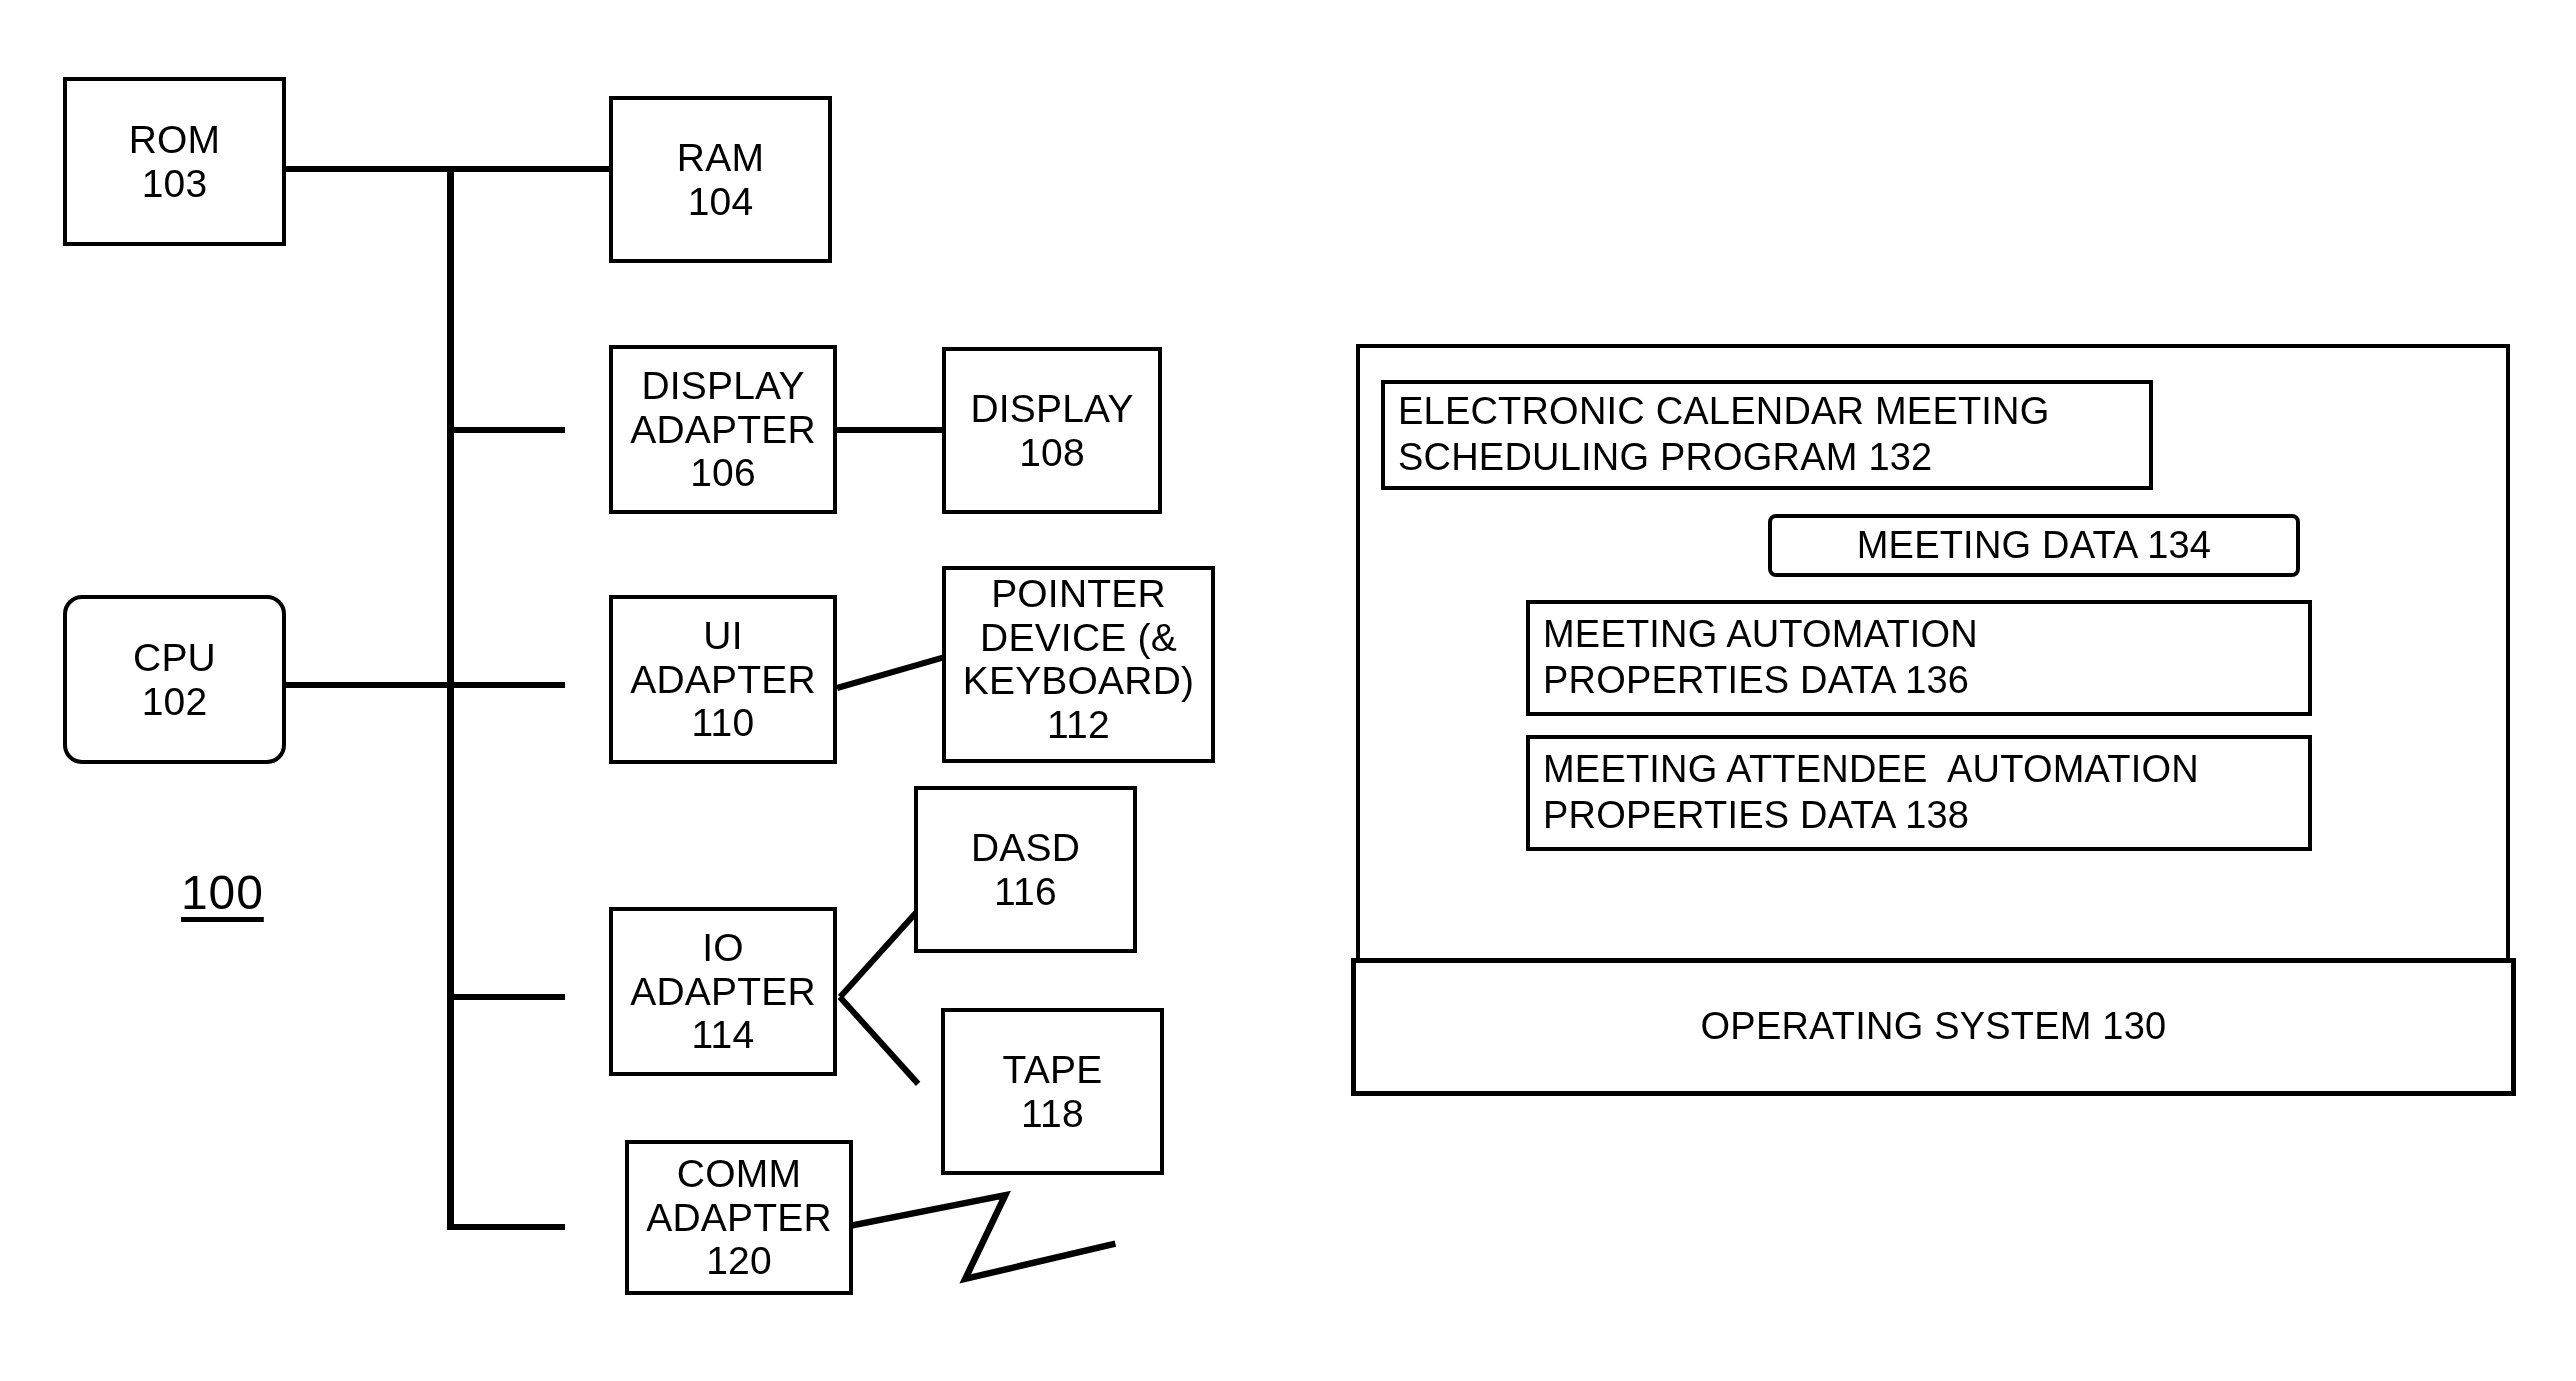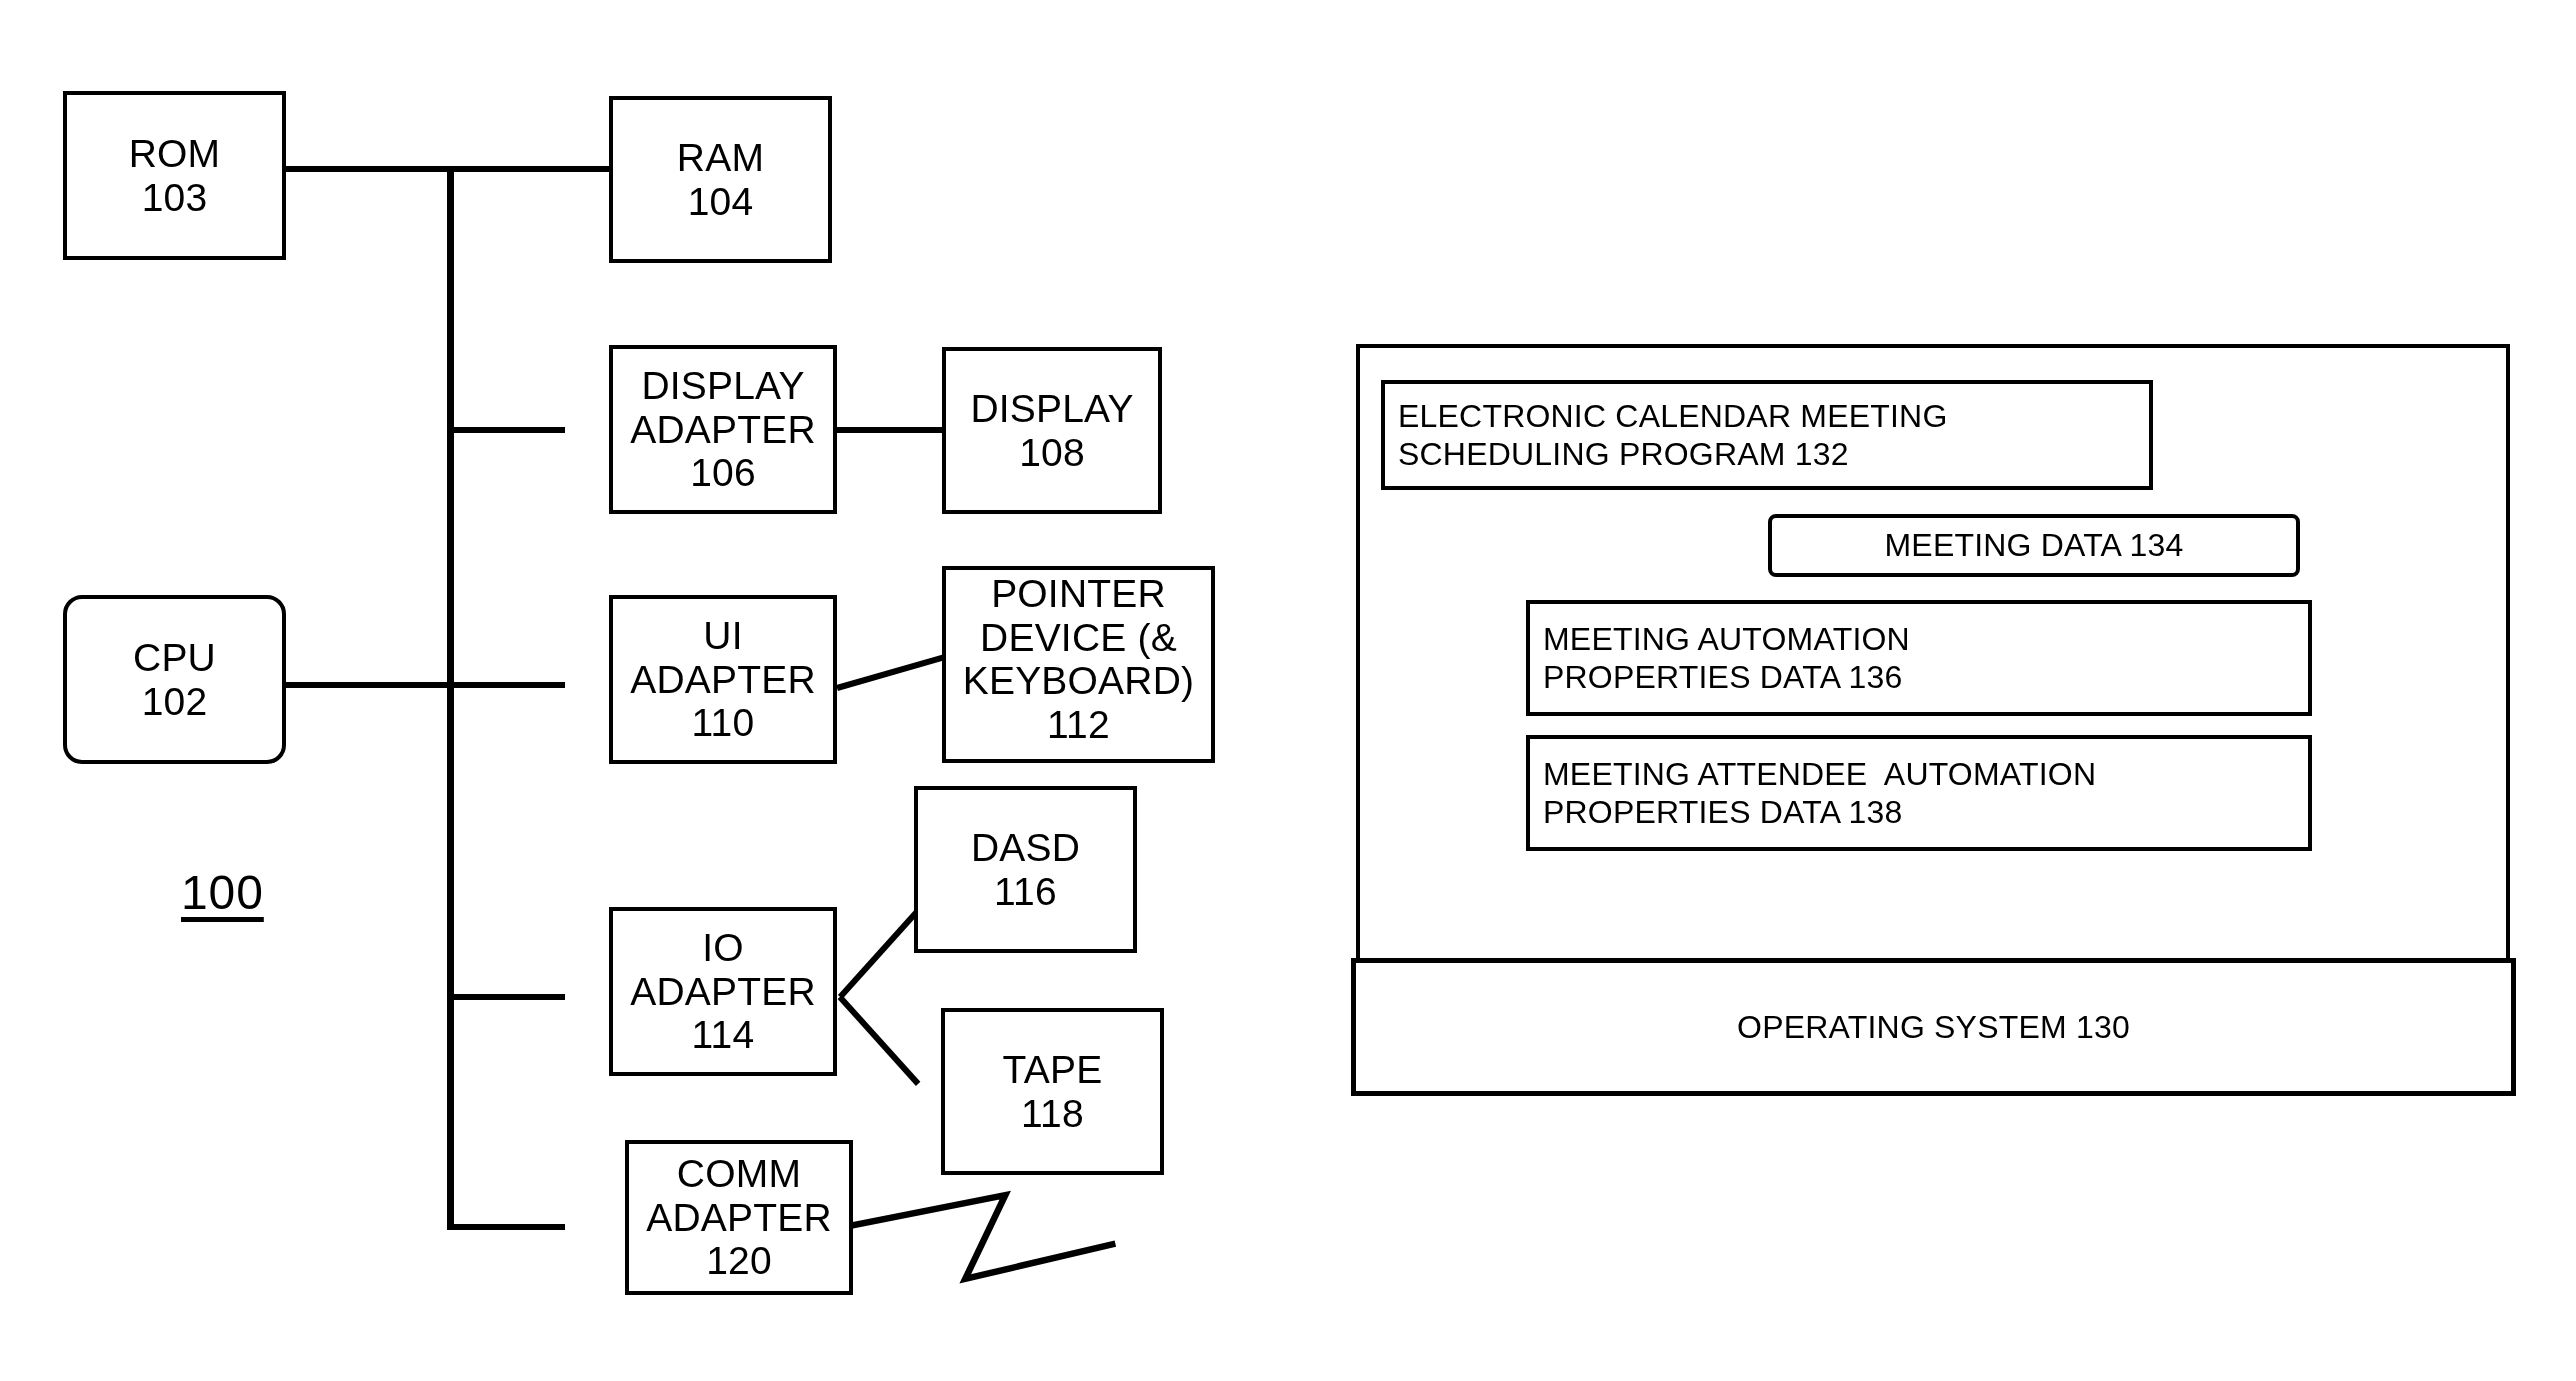--- a/index.html
+++ b/index.html
@@ -82,21 +82,21 @@
   .panel-box {
     position: absolute;
     box-sizing: border-box;
     border: 4.7px solid #000000;
     background: #ffffff;
     display: flex;
     flex-direction: column;
     justify-content: center;
     padding: 0 13px;
     line-height: 1.2;
-    font-size: 32px;
+    font-size: 38px;
     letter-spacing: 0.2px;
     z-index: 4;
   }
   .panel-box .ln { display: block; white-space: pre; }
   .panel-box.center {
     align-items: center;
     text-align: center;
   }
   .panel-box.left {
     align-items: flex-start;
@@ -133,21 +133,21 @@
   <div class="diag" style="left:840px; top:994px; width:117px; transform:rotate(-48deg);"></div>
 
   <div class="diag" style="left:840px; top:994px; width:117px; transform:rotate(48deg);"></div>
 
   <div class="hline" style="left:447px; top:1224px; width:118px;"></div>
 
   <svg id="comm-zigzag" width="298" height="186" style="left:833px; top:1144px;" viewBox="0 0 320 200">
     <polyline points="8,90 185,55 142,145 300,108" fill="none" stroke="#000000" stroke-width="7" stroke-linecap="square" stroke-linejoin="miter"></polyline>
   </svg>
 
-  <div class="box fs-42" style="left:63px;  top:91px;  width:223px; height:169px;">
+  <div class="box fs-42" style="left:63px;  top:77px;  width:223px; height:169px;">
     <span class="ln">ROM</span>
     <span class="ln">103</span>
   </div>
 
   <div class="box fs-42" style="left:609px; top:96px; width:223px; height:167px;">
     <span class="ln">RAM</span>
     <span class="ln">104</span>
   </div>
 
   <div class="box fs-42" style="left:609px; top:345px; width:228px; height:169px;">

